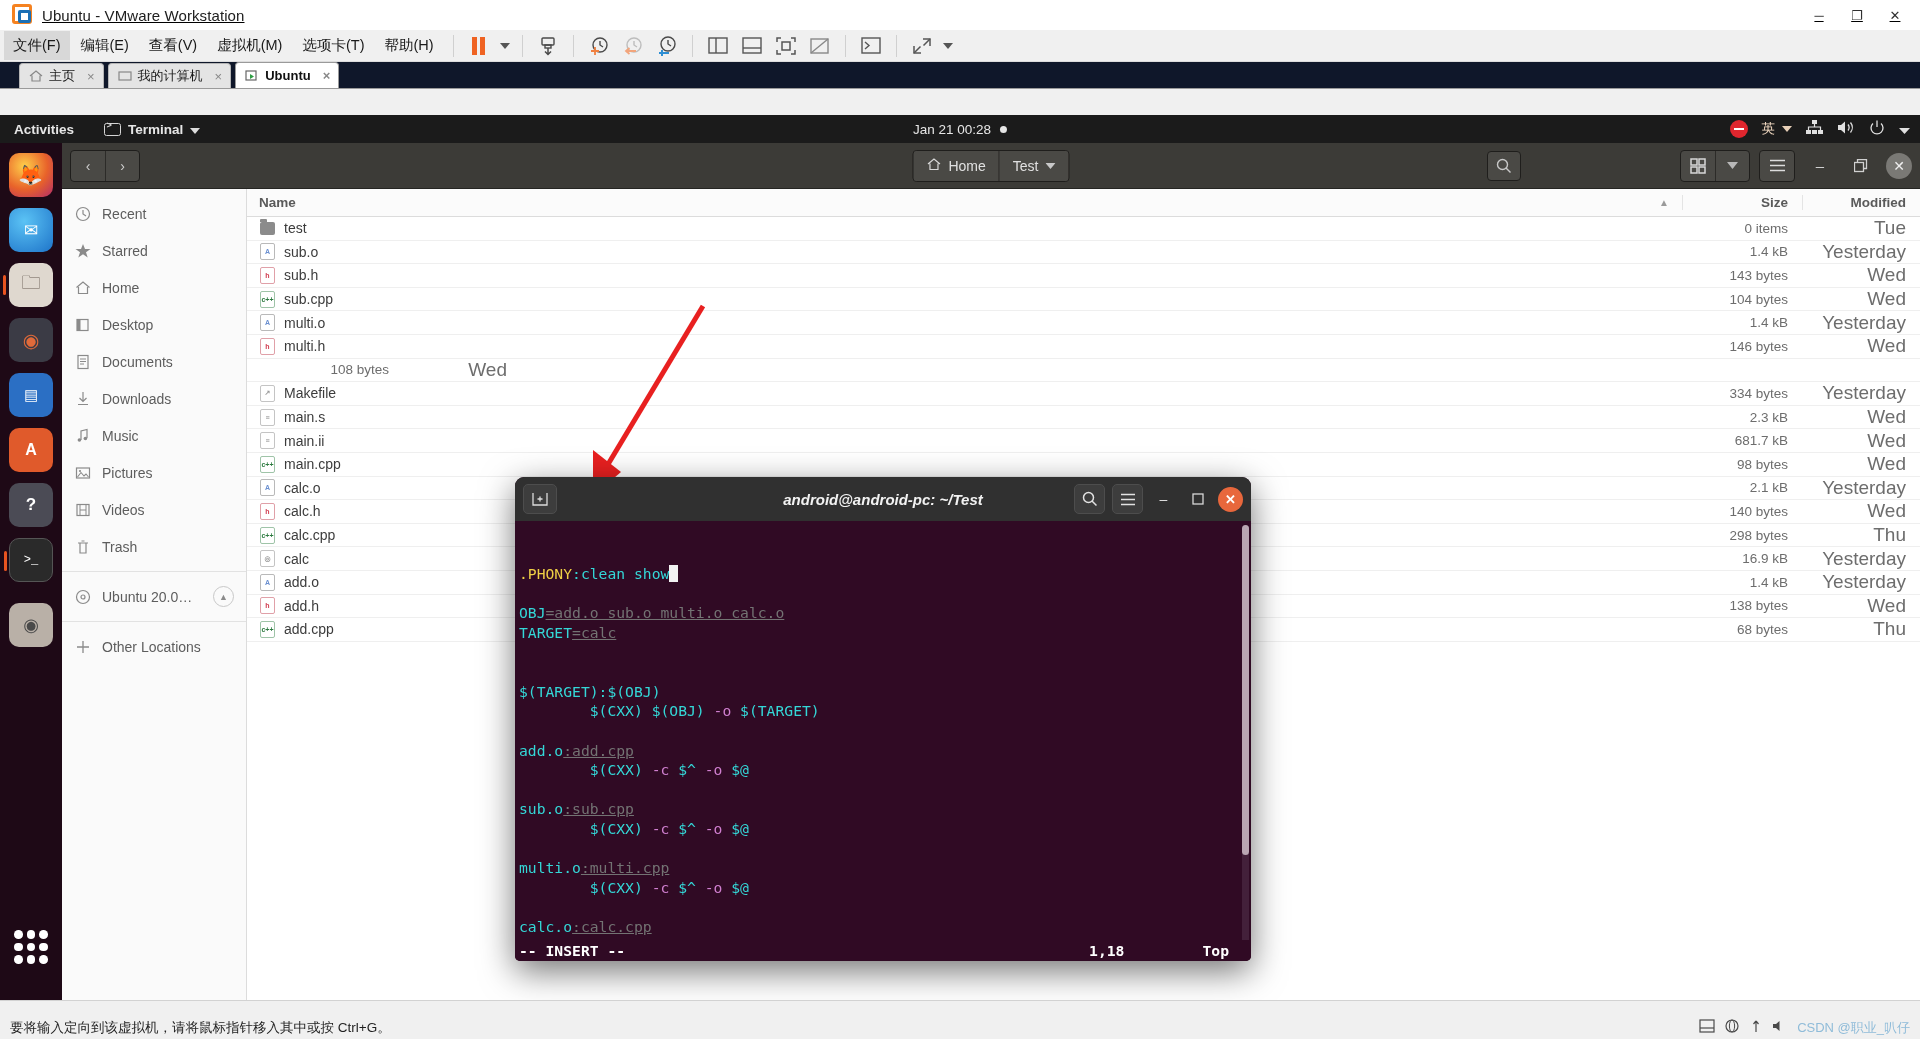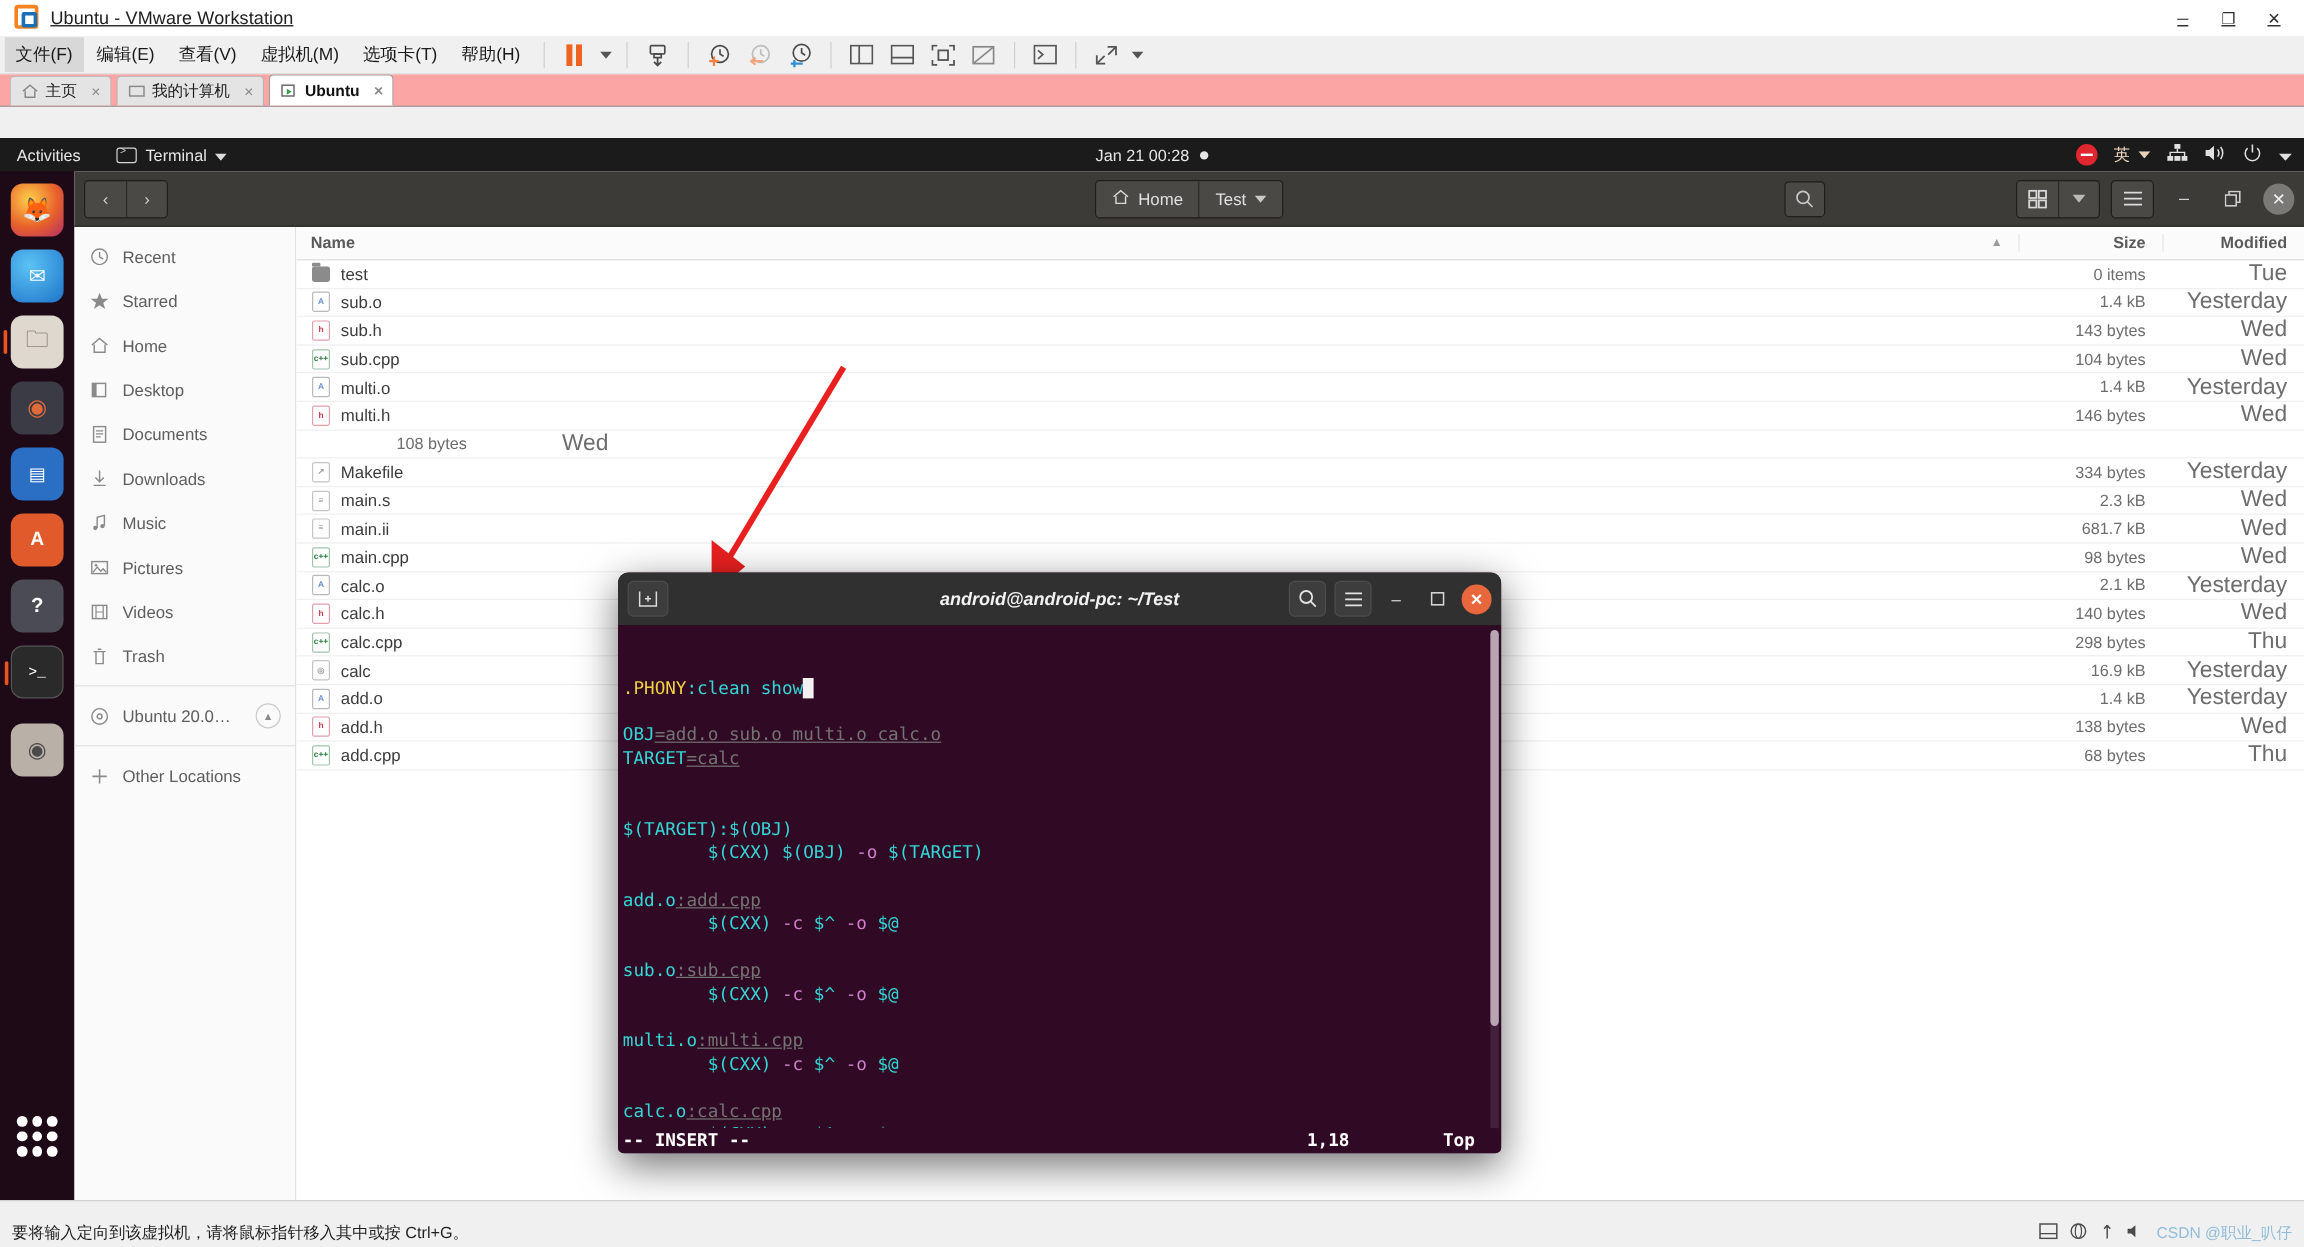--- a/index.html
+++ b/index.html
@@ -31,22 +31,22 @@
   .vmw-menu.active { background: #d8d8d8; }
   .tb-sep { width:1px; height:22px; background:#d0d0d0; margin:0 8px; }
   .tb-btn { width: 34px; height: 28px; display:flex; align-items:center; justify-content:center; }
   .tb-caret { width: 18px; height: 28px; display:flex; align-items:center; justify-content:center; color:#555; font-size: 9px;}
 
   .pause-ic { display:flex; gap:3px; }
   .pause-ic i { display:block; width:5px; height:18px; background:#ef6322; }
 
   
   .vmw-tabstrip {
-    height: 27px; background: #fca5a5; display:flex; align-items:flex-end;
-    padding-left: 8px; border-bottom: 1px solid #9a9a9a; position: relative;
+    height: 27px; background: #0f172a; display:flex; align-items:flex-end;
+    padding-left: 19px; border-bottom: 1px solid #9a9a9a; position: relative;
   }
   .vmw-tab {
     height: 25px; display:flex; align-items:center; gap:6px;
     padding: 0 8px 0 9px; font-size: 13px; color:#1a1a1a;
     border: 1px solid #b5b5b5; border-bottom: none;
     border-radius: 4px 4px 0 0; background: #e4e4e4; margin-right: 4px;
   }
   .vmw-tab.active { background:#ffffff; border-color:#9a9a9a; font-weight: bold; color:#101010; height:26px; }
   .vmw-tab .tabx { color:#888; font-size: 13px; margin-left: 6px; }
   .tab-ic { width:14px; height:14px; flex:none; position:relative; }
@@ -56,21 +56,21 @@
     position: absolute; left: 0; top: 115px; width: 1920px; height: 885px;
     background: #2c0b1e; overflow: hidden;
   }
 
   
   .gnome-panel {
     height: 28px; background: #1b1b1b; display:flex; align-items:center;
     color:#e6e6e6; font-size: 13.5px; padding: 0 10px; position: relative;
   }
   .gp-left { display:flex; align-items:center; gap: 22px; }
-  .gp-item { display:flex; align-items:center; gap: 7px; padding: 2px 4px; }
+  .gp-item { display:flex; align-items:center; gap: 7px; padding: 2px 4px; font-weight: bold; }
   .gp-clock { position:absolute; left:50%; transform:translateX(-50%); display:flex; align-items:center; gap:9px; font-size:13.5px;}
   .gp-dot { width:7px; height:7px; border-radius:50%; background:#e6e6e6; display:inline-block;}
   .gp-right { margin-left:auto; display:flex; align-items:center; gap:14px; }
   .gp-rec { width:18px; height:18px; border-radius:50%; background:#e0262e; display:flex; align-items:center; justify-content:center;}
   .gp-rec i { display:block; width:10px; height:2.5px; background:#fff; }
   .term-ic { width:17px; height:13px; border:1.6px solid #d6d6d6; border-radius:2.5px; position:relative; }
   .term-ic:before { content:">"; position:absolute; left:1.5px; top:-2.5px; font-size:9px; color:#d6d6d6; font-family:"Liberation Mono", monospace;}
 
   
   .dock {

